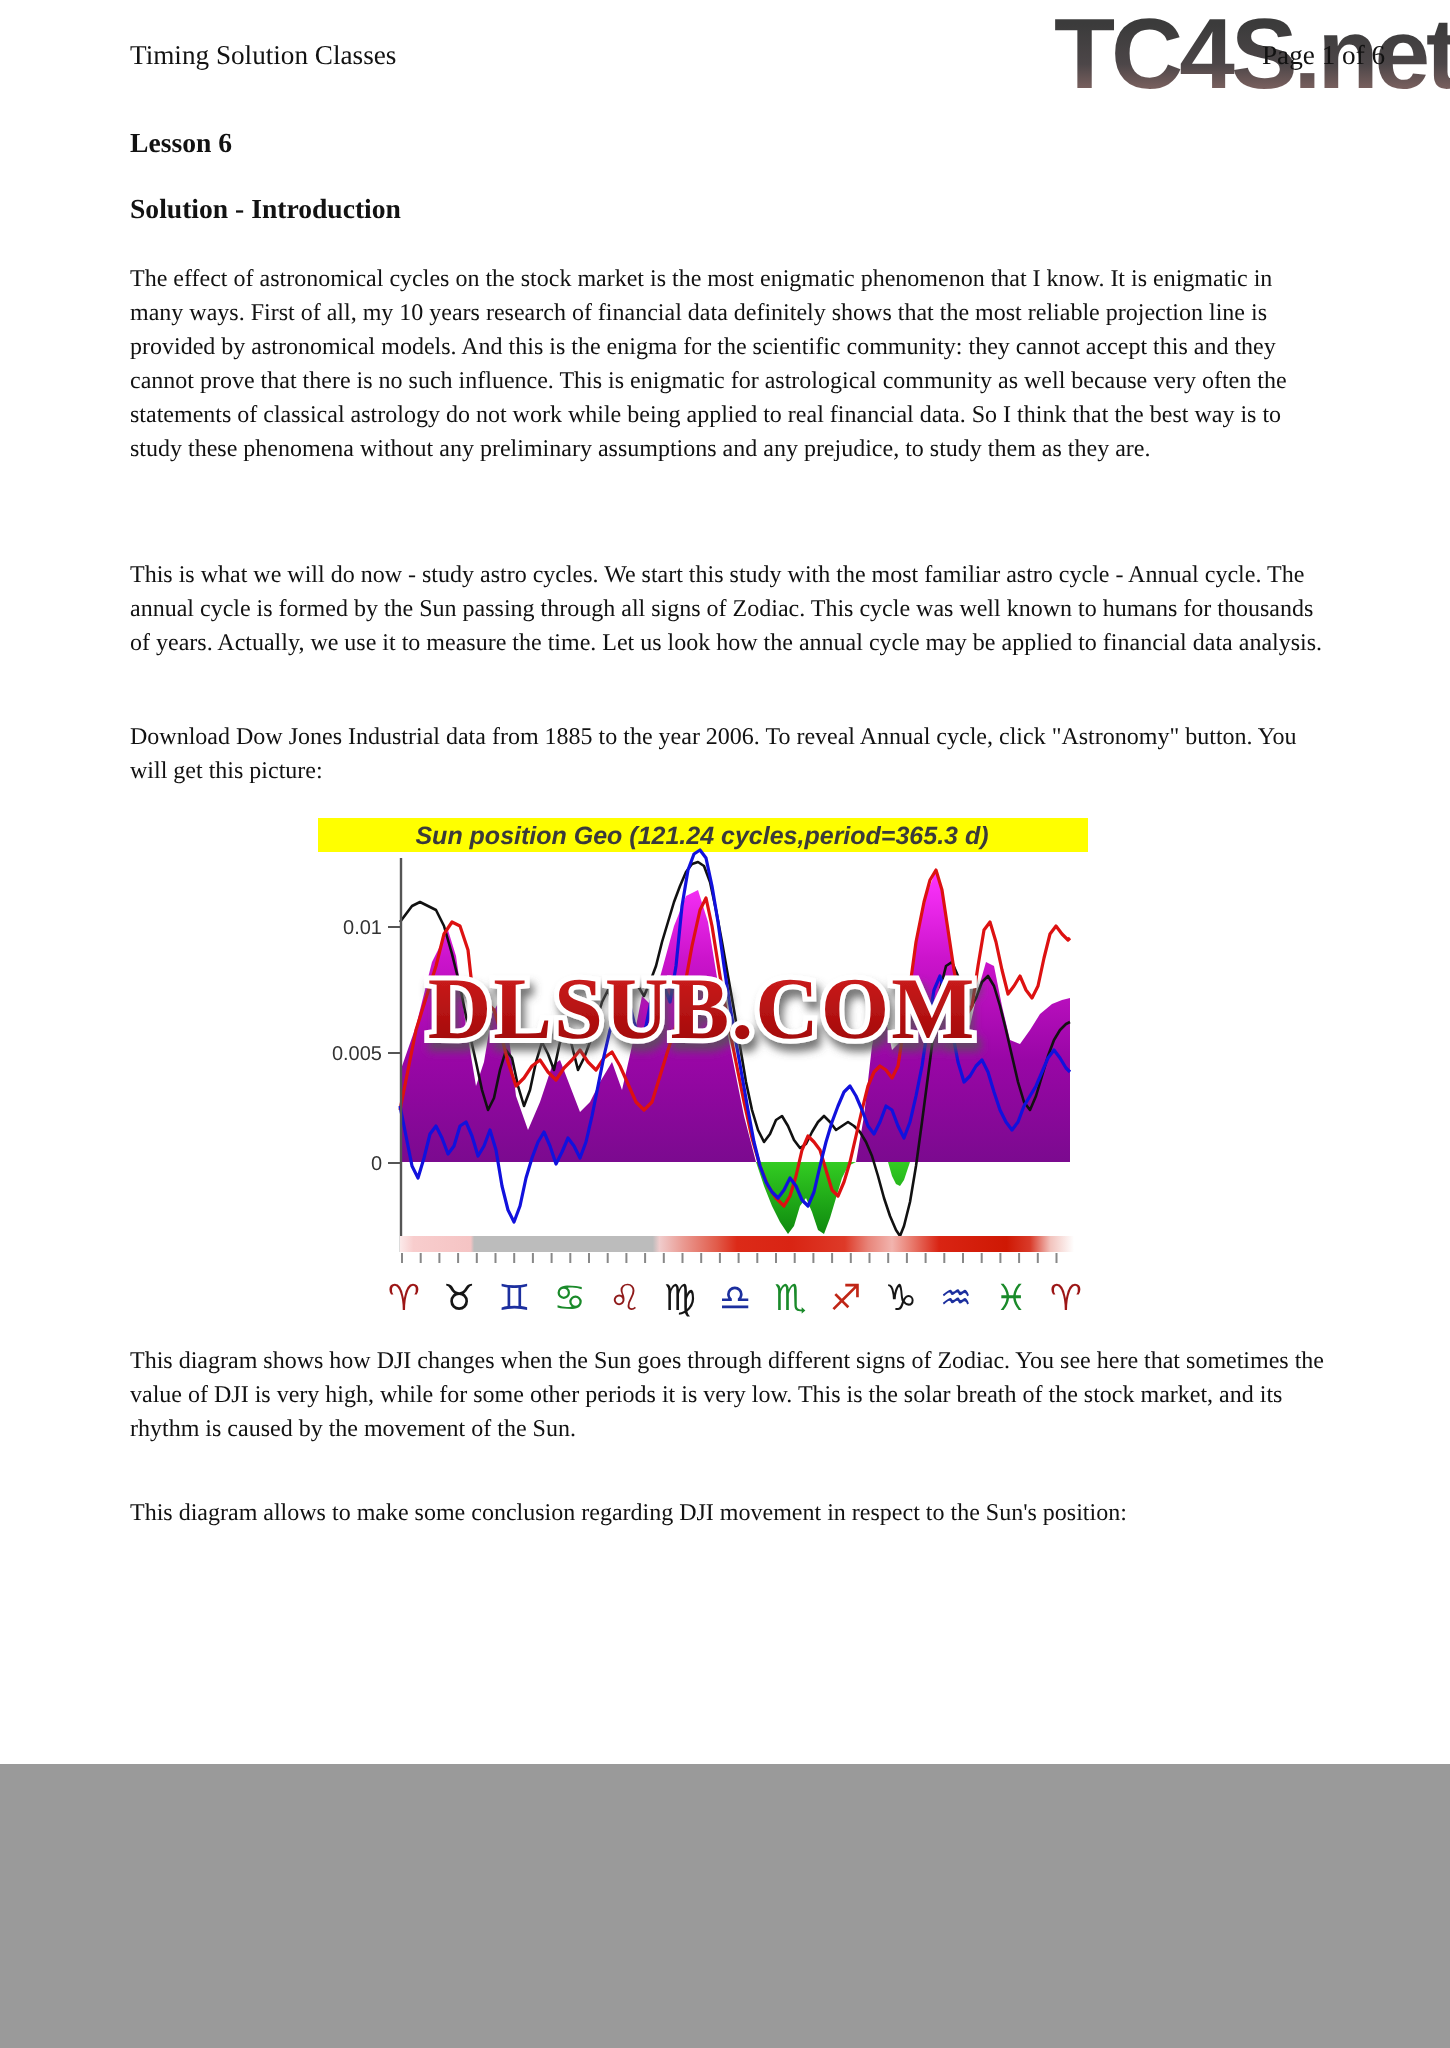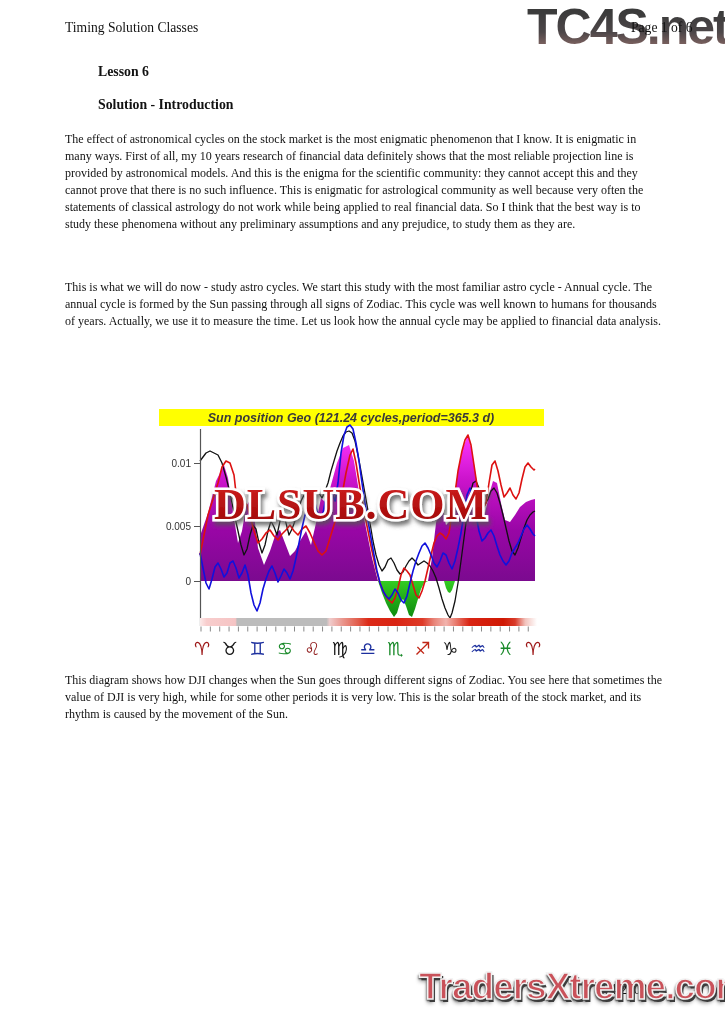--- a/index.html
+++ b/index.html
@@ -1,25 +1,25 @@
 <!DOCTYPE html>
 <html><head>
 <meta charset="utf-8">
 <style>
   html,body{margin:0;padding:0;background:#9a9a9a;}
-  .page{position:relative;width:725px;height:1024px;background:#ffffff;overflow:hidden;
+  .page{position:relative;width:725px;height:882px;background:#ffffff;overflow:hidden;
         font-family:"Liberation Serif",serif;color:#121212;}
   .hdr-title{position:absolute;left:65px;top:20px;font-size:13.6px;}
   .page-ind{position:absolute;left:592px;top:20px;font-size:13.6px;z-index:3;margin-left:39px;}
   .wm-tc4s{position:absolute;left:527px;top:2px;z-index:2;
            font-family:"Liberation Sans",sans-serif;font-weight:bold;font-size:50px;
            letter-spacing:-2px;line-height:1;white-space:nowrap;
            background:linear-gradient(#3b3b3b 20%,#4c4648 60%,#95706c 100%);
            -webkit-background-clip:text;background-clip:text;color:transparent;}
-  .h-bold{position:absolute;left:65px;font-weight:bold;font-size:13.8px;margin-left:33px;}
+  .h-bold{position:absolute;left:65px;font-weight:bold;font-size:13.8px;}
   .para{position:absolute;left:65px;width:600px;font-size:12px;line-height:17px;}
   .chart-wrap{position:absolute;left:140px;top:403px;width:420px;height:260px;}
   .footer-url{position:absolute;left:65px;top:974px;font-size:13.6px;color:#000;
               text-decoration:underline;z-index:1;}
   .footer-date{position:absolute;left:599px;top:982px;font-size:13.6px;z-index:1;}
   .wm-tx{position:absolute;left:419px;top:966px;z-index:4;white-space:nowrap;
          font-family:"Liberation Sans",sans-serif;font-weight:bold;font-size:37px;
          letter-spacing:-1px;color:#c9525a;
          -webkit-text-stroke:1.5px #f2f2f2;
          text-shadow:2px 3px 0 #3c3c3c,-1px 2px 2px #3c3c3c,0 4px 4px rgba(0,0,0,.45);}
@@ -31,20 +31,21 @@
 
   <span class="hdr-title">Timing Solution Classes</span>
   <span class="wm-tc4s">TC4S.net</span>
   <span class="page-ind">Page 1 of 6</span>
 
   <div class="h-bold" style="top:64px">Lesson 6</div>
   <div class="h-bold" style="top:97px">Solution - Introduction</div>
 
   <div class="para" style="top:131px">The effect of  astronomical cycles on the stock market is the most enigmatic phenomenon that I know. It is enigmatic in many ways. First of all, my 10 years research of financial data definitely shows that the most reliable projection line is provided by astronomical models. And this is the enigma for the scientific community: they cannot accept this and they cannot prove that there is no such influence. This is enigmatic for astrological community as well because very often the statements of classical astrology do not work while being applied to real financial data. So I think that the best way is to study these phenomena without any preliminary assumptions and any prejudice, to study them as they are.</div>
   <div class="para" style="top:279px">This is what we will do now - study astro cycles. We start this study with the most familiar astro cycle - Annual cycle. The annual cycle is formed by the Sun passing through all signs of Zodiac. This cycle was well known to humans for thousands of years. Actually, we use it to measure the time. Let us look how the annual cycle may be applied to financial data analysis.</div>
+  <div class="para" style="top:360px">Download Dow Jones Industrial data from 1885 to the year 2006. To reveal Annual cycle, click "Astronomy" button. You will get this picture:</div>
 
   <div class="chart-wrap">
     <svg width="420" height="260" viewBox="0 0 420 260">
       <defs>
         <linearGradient id="purpleGrad" x1="0" y1="0" x2="0" y2="1">
           <stop offset="0" stop-color="#ff35ff"></stop>
           <stop offset="0.3" stop-color="#cc14cc"></stop>
           <stop offset="0.65" stop-color="#9906a6"></stop>
           <stop offset="1" stop-color="#7b0a8f"></stop>
         </linearGradient>
@@ -122,17 +123,18 @@
         <text x="338" y="252" fill="#1c2f9e">♒</text>
         <text x="365.6" y="252" fill="#1a8a2a">♓</text>
         <text x="393" y="252" fill="#9c1616">♈</text>
       </g>
 
       <text x="211" y="116" text-anchor="middle" font-family="Liberation Serif,serif" font-size="44" font-weight="bold" letter-spacing="1" fill="url(#dlsubGrad)" stroke="#ffffff" stroke-width="5" paint-order="stroke" filter="url(#wmShadow)">DLSUB.COM</text>
     </svg>
   </div>
 
   <div class="para" style="top:672px">This diagram shows how DJI changes when the Sun goes through different signs of Zodiac. You see here that sometimes the value of DJI is very high, while for some other periods it is very low. This is the solar breath of the stock market, and its rhythm is caused by the movement of the Sun.</div>
+  <div class="para" style="top:748px">This diagram allows to make some conclusion regarding DJI movement in respect to the Sun's position:</div>
 
   <span class="footer-date">9/4/2008</span>
   <span class="wm-tx">TradersXtreme.com</span>
 
 </div>
 
 </body></html>

